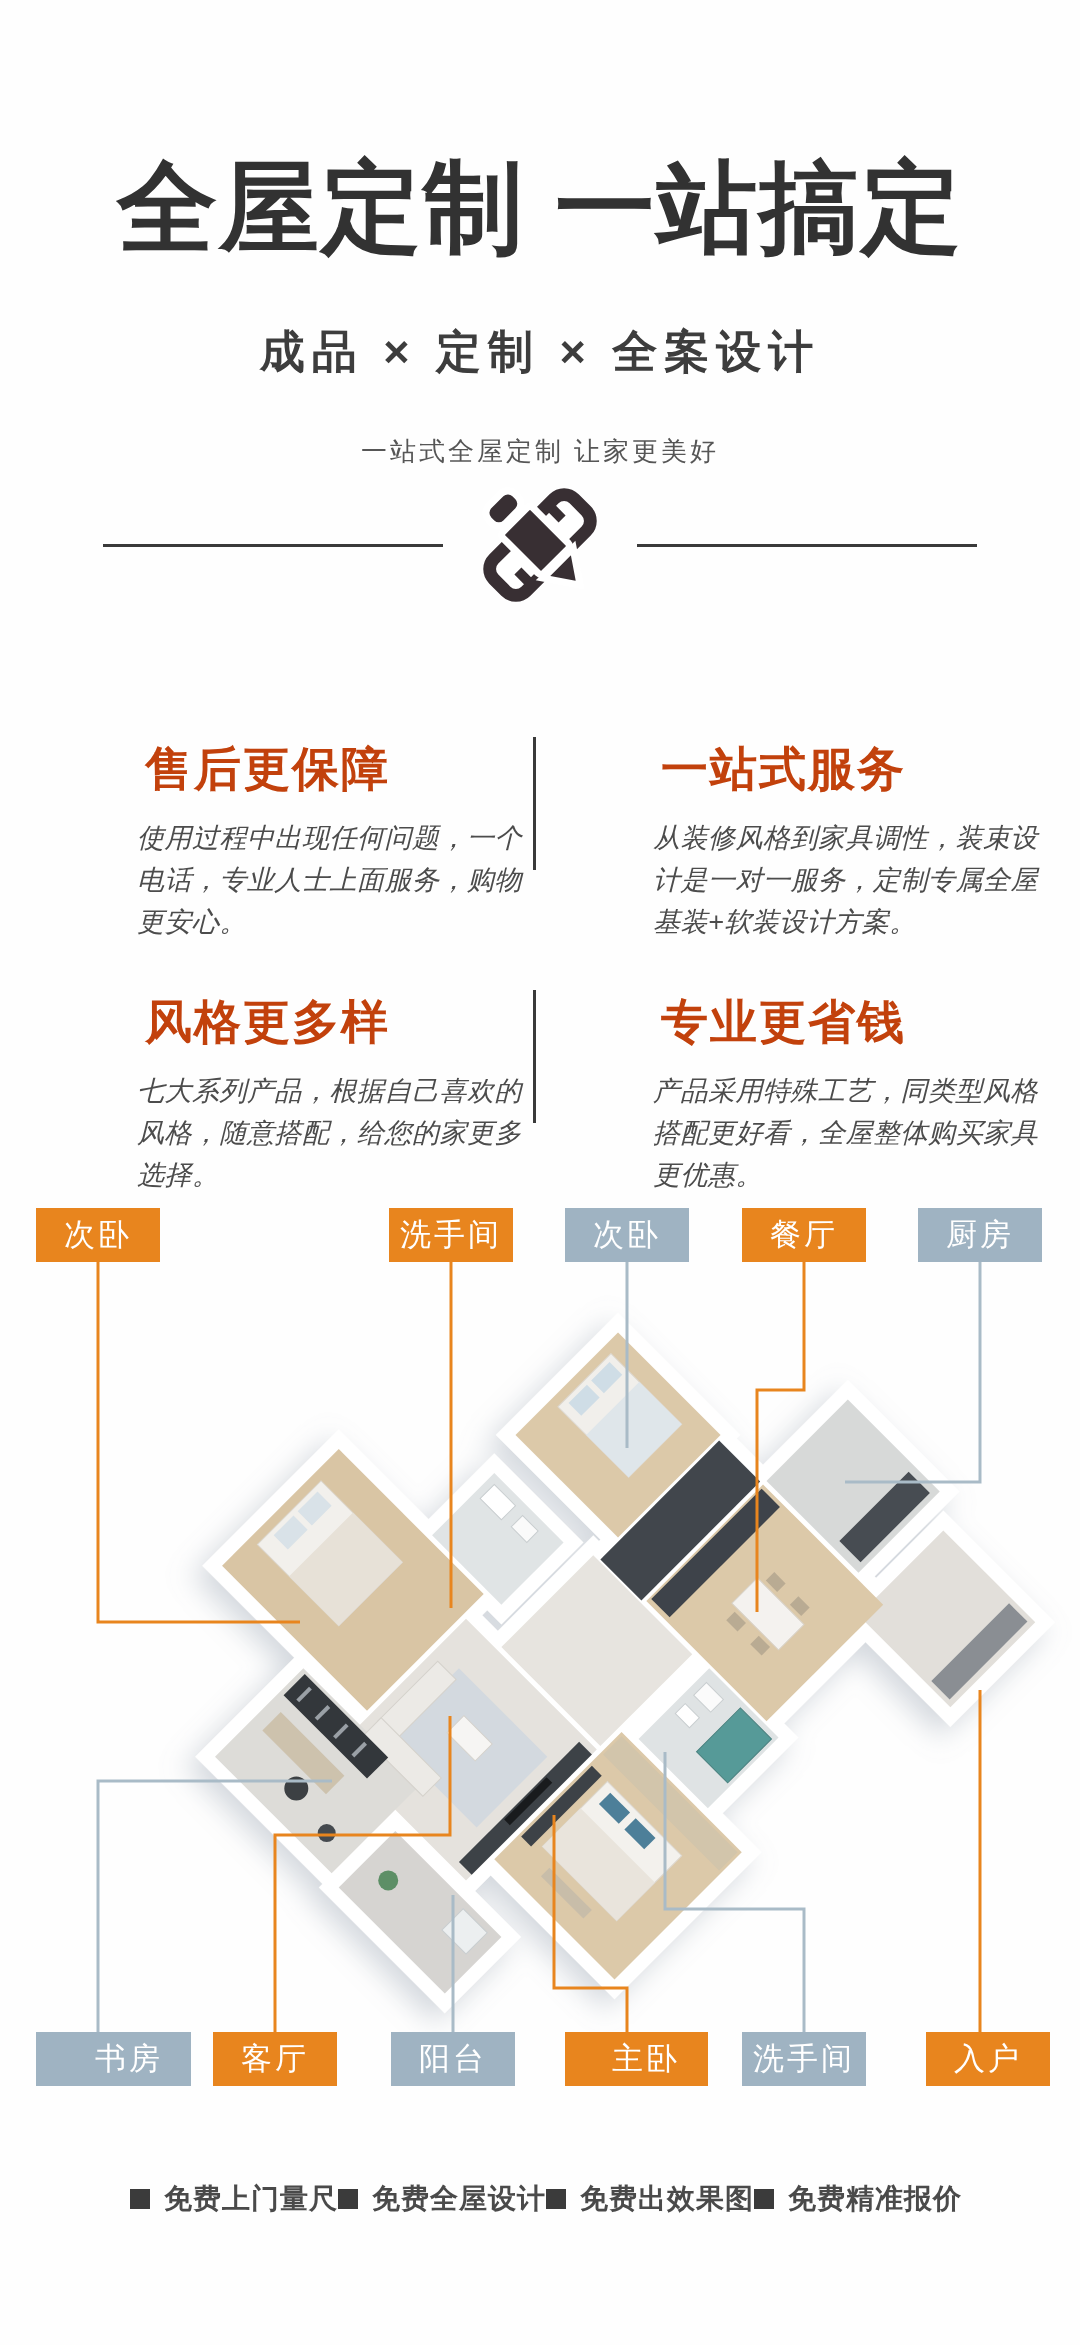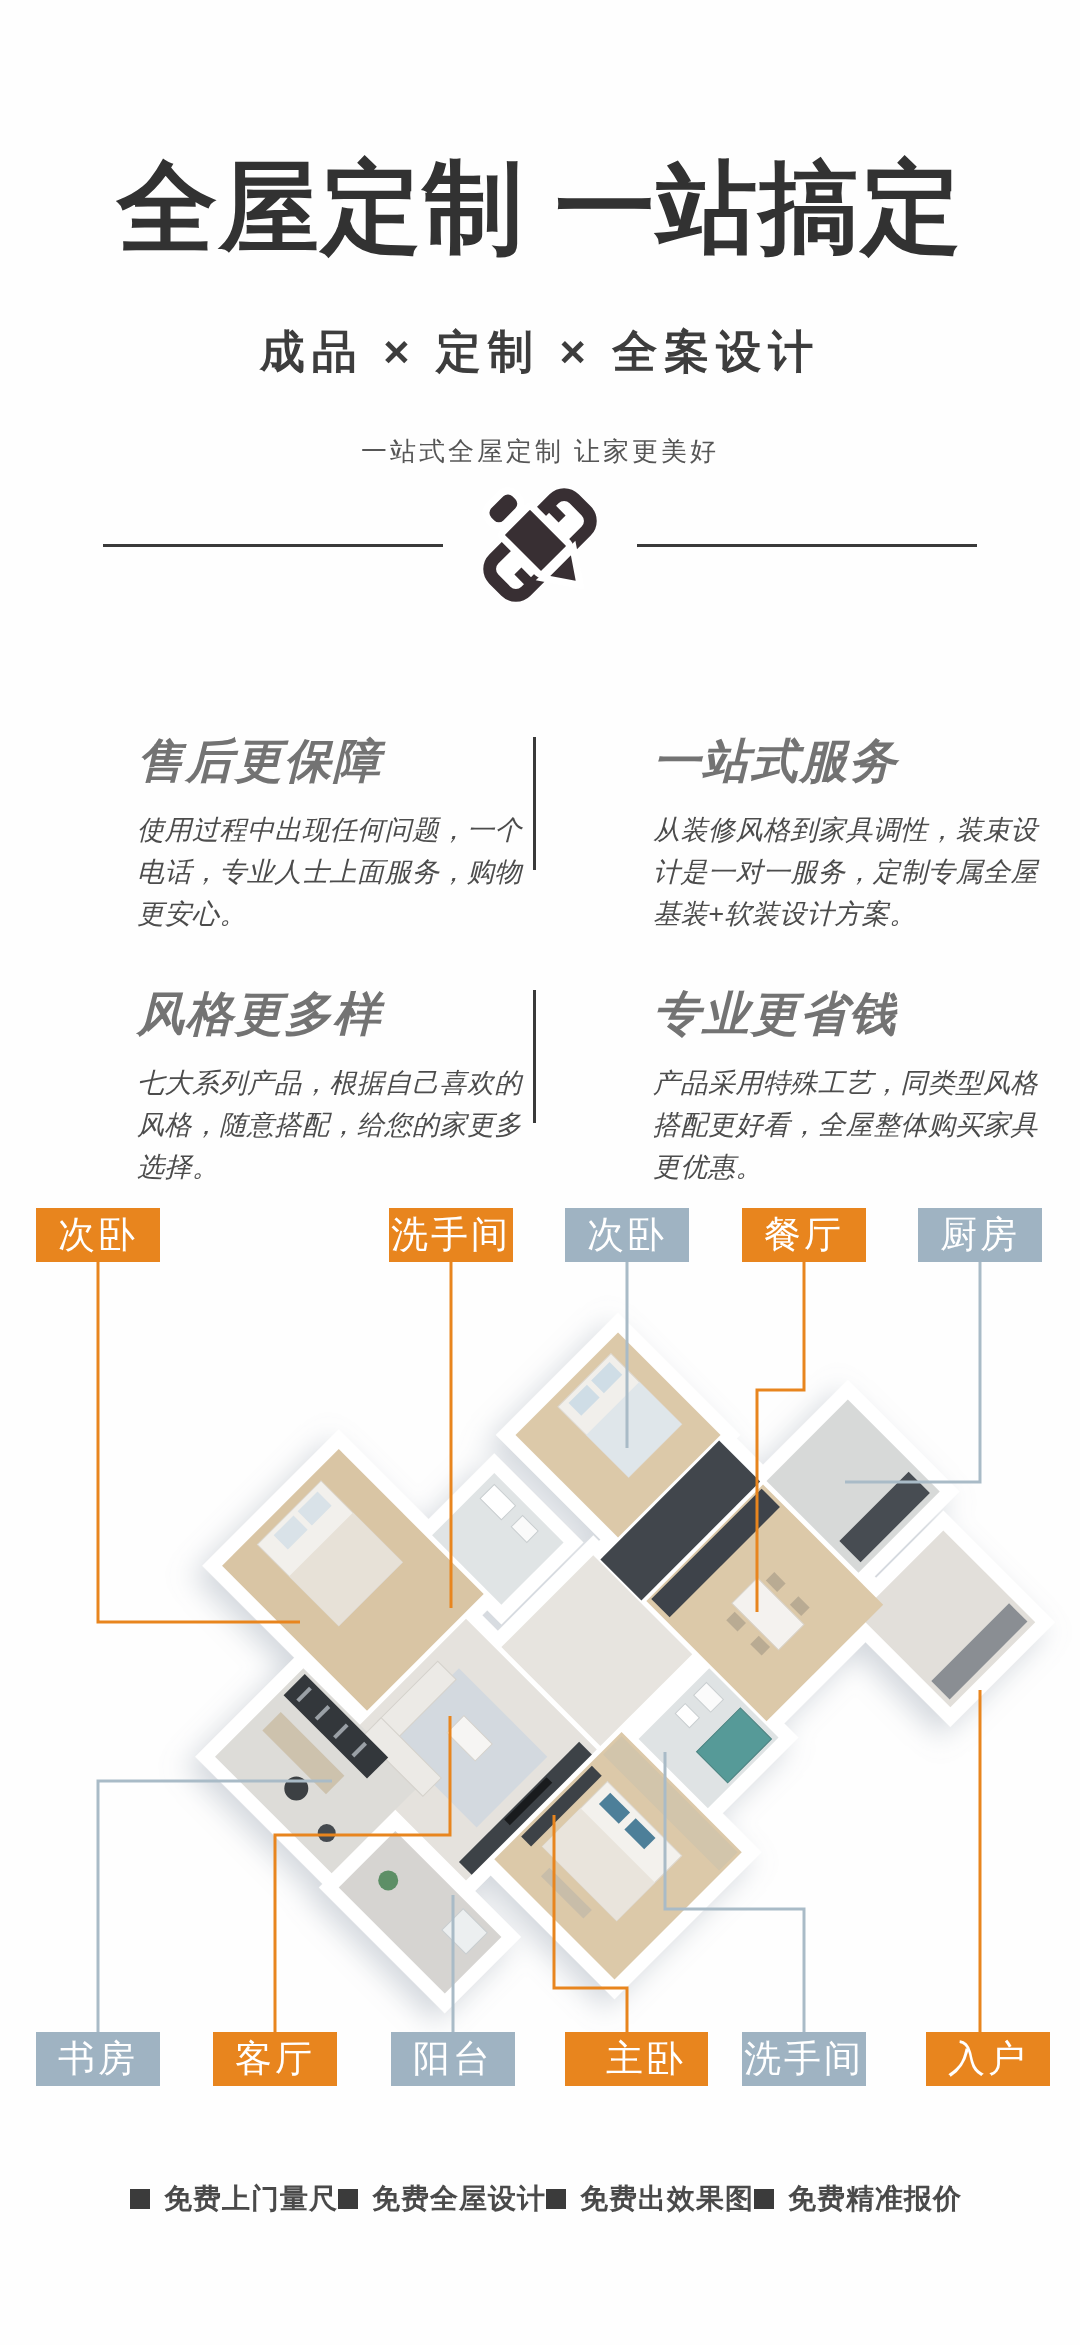--- a/index.html
+++ b/index.html
@@ -12,36 +12,36 @@
             font-size:45px;font-weight:700;color:#3d3d3d;letter-spacing:7px;}
   .tagline{position:absolute;top:434px;left:0;right:0;text-align:center;
            font-size:26px;font-weight:500;color:#565656;letter-spacing:3px;}
   .icon-row{position:absolute;top:455px;left:0;right:0;height:180px;
             display:flex;align-items:center;justify-content:center;gap:26px;}
   .hline{width:340px;height:3px;background:#3a3a3a;}
   .tool-icon{width:142px;height:142px;}
   
   .features{position:absolute;top:700px;left:0;width:1080px;height:470px;}
   .feature{position:absolute;width:392px;}
-  .feature h2{margin:0;font-size:47px;line-height:1;font-weight:700;color:#737373;letter-spacing:2px;font-style:italic;}
+  .feature h2{margin:8px;font-size:47px;line-height:1;font-weight:700;color:#c2410c;letter-spacing:2px;}
   .feature p{margin:25px 0 0 0;width:385px;font-size:27px;line-height:42px;color:#4c4c4c;letter-spacing:.5px;font-style:italic;}
   .f1{left:137px;top:37px;}  .f2{left:653px;top:37px;}
   .f3{left:137px;top:290px;} .f4{left:653px;top:290px;}
   .vdiv{position:absolute;left:533px;width:3px;background:#3a3a3a;}
   .v1{top:37px;height:133px;} .v2{top:290px;height:133px;}
   
   .plan{position:absolute;top:1195px;left:0;width:1080px;height:905px;}
   .plan svg{position:absolute;left:0;top:0;}
   .plan-label{position:absolute;width:124px;height:54px;display:flex;align-items:center;
-              justify-content:center;color:#fff;font-size:37px;font-weight:500;letter-spacing:3px;}
+              justify-content:center;color:#fff;font-size:31px;font-weight:500;letter-spacing:3px;}
   .lab-orange{background:#e8851e;}
   .lab-gray{background:#9fb3c2;}
   .lt1{left:36px;top:13px;}  .lt2{left:389px;top:13px;} .lt3{left:565px;top:13px;}
   .lt4{left:742px;top:13px;} .lt5{left:918px;top:13px;}
-  .lb1{left:36px;top:837px;} .lb2{left:213px;top:837px;} .lb3{left:391px;top:837px;}
+  .lb1{left:36px;top:837px;padding-left:31px;} .lb2{left:213px;top:837px;} .lb3{left:391px;top:837px;}
   .lb4{left:565px;top:837px;padding-left:19px;}.lb5{left:742px;top:837px;} .lb6{left:926px;top:837px;}
   .ln-o{fill:none;stroke:#e8851e;stroke-width:3;}
   .ln-g{fill:none;stroke:#a9bbc7;stroke-width:3;}
   
   .foot{position:absolute;top:2180px;left:0;right:0;display:flex;justify-content:center;
         align-items:center;margin-left:12px;}
   .fitem{display:flex;align-items:center;gap:14px;font-size:28px;font-weight:700;color:#4a4a4a;letter-spacing:1px;}
   .sq{width:20px;height:20px;background:#3b3b3b;}
 </style>
 </head>

